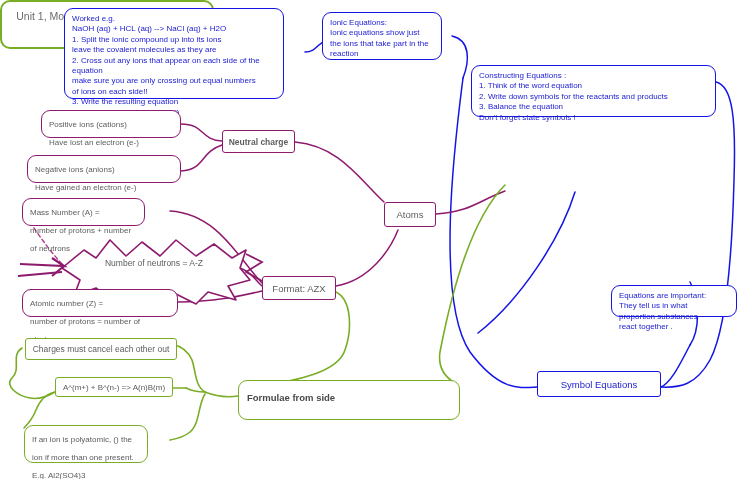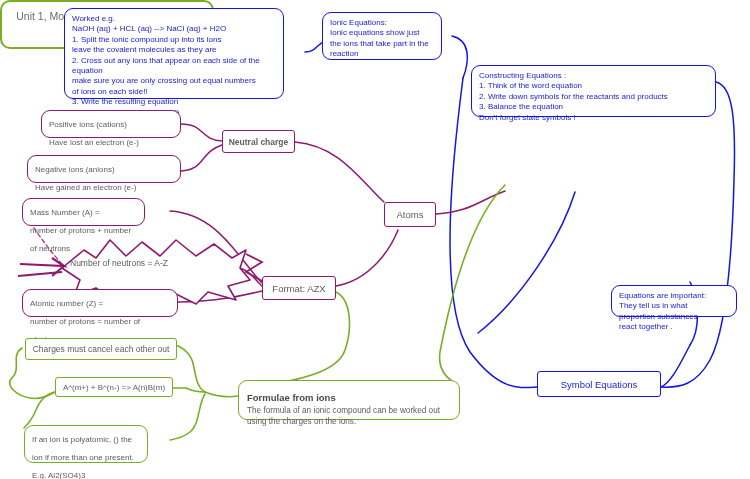--- a/index.html
+++ b/index.html
@@ -48,21 +48,21 @@
     z-index:6;
   }
   .title-sub{color:#6b6b6b;font-size:10.5px;line-height:13px;}
   .title-main{color:#3d3d3d;font-size:12.5px;font-weight:bold;letter-spacing:.4px;margin-top:2px;}
 
   .para{padding:5px 7px;line-height:18px;font-size:8px;}
   .para-blue{line-height:10.4px;}
   .burst-label{
     position:absolute;
     font-size:8.5px;color:#5c5c5c;
-    z-index:6;text-align:left;
+    z-index:6;text-align:center;
     white-space:nowrap;
   }
   .formulae-title{font-weight:bold;font-size:9.5px;color:#4a4a4a;}
   .formulae-body{font-size:8.2px;color:#5c5c5c;line-height:11px;}
   .mid{font-size:9.5px;}
 </style>
 </head>
 <body>
 
 <div id="canvas">
@@ -212,18 +212,16 @@
     <span class="txt">A^(m+) + B^(n-) =&gt; A(n)B(m)</span>
   </div>
 
   <div class="node green para" style="left:24px;top:419px;width:124px;height:38px;margin-top:6px;">
     <span class="txt">If an ion is polyatomic, () the
 ion if more than one present.
 E.g. Al2(SO4)3</span>
   </div>
 
   <div class="node green" style="left:238px;top:380px;width:222px;height:40px;padding:6px 8px;">
-    <span class="formulae-title">Formulae from ions</span>
-    <span class="formulae-body txt">The formula of an ionic compound can be worked out
-using the charges on the ions.</span>
+    <span class="formulae-title">Formulae from side</span>
   </div>
 
 </div>
 
 </body></html>

